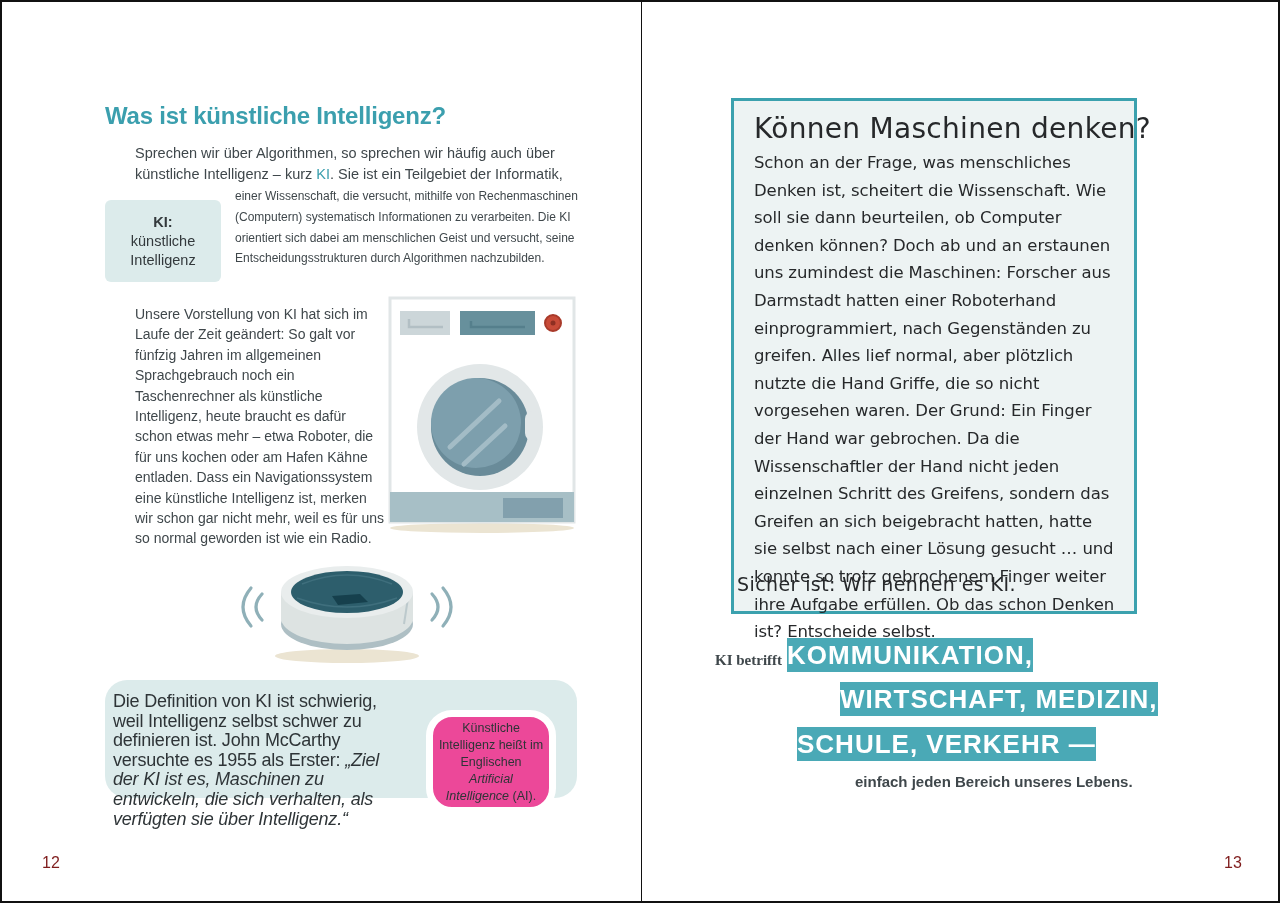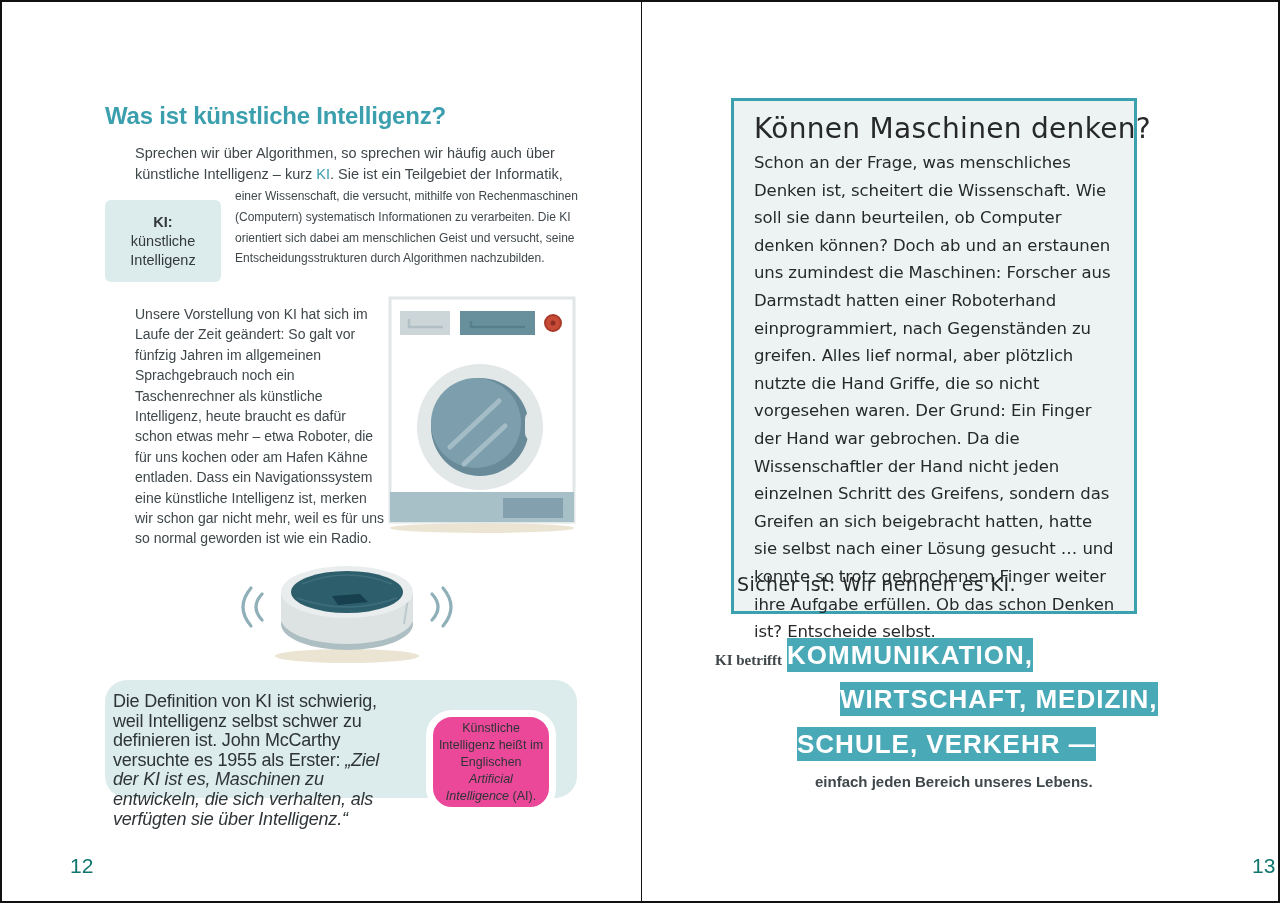--- a/index.html
+++ b/index.html
@@ -30,21 +30,21 @@
   .def-text{left:111px;top:690px;width:290px;font-size:18px;line-height:19.6px;color:#2e3437;
     font-family:"Liberation Sans",sans-serif;letter-spacing:-0.2px;}
   .def-text .quote{font-style:italic;}
   .ai-note{
     left:424px;top:708px;width:130px;height:104px;background:#ec4899;border-radius:26px;
     border:7px solid #ffffff;
     display:flex;align-items:center;justify-content:center;text-align:center;
     font-size:12.5px;line-height:17px;color:#2e3437;padding:4px;box-sizing:border-box;
   }
   .ai-note .it{font-style:italic;}
-  .pageno{font-size:21px;color:#0f766e;margin-left:28px;}
+  .pageno{font-size:16px;color:#7f1d1d;}
   .pageno-left{left:40px;top:852px;}
   .pageno-right{left:1222px;top:852px;}
 
   
   .think-box{
     left:729px;top:96px;width:406px;height:516px;background:#edf3f3;
     border:3px solid #3ba1ae;box-sizing:border-box;
   }
   .hand{font-family:"DejaVu Sans",sans-serif;color:#26282a;}
   .think-heading{left:752px;top:110px;font-size:28px;letter-spacing:0.3px;}
@@ -52,21 +52,21 @@
   .think-conclusion{left:735px;top:571px;font-size:19px;letter-spacing:0.4px;}
 
   .ki-betrifft{left:713px;top:650px;font-size:15px;font-weight:bold;color:#3f474b;font-family:Liberation Serif, serif;}
   .banner{
     background:#4aa9b6;color:#ffffff;font-weight:bold;font-size:26px;letter-spacing:1px;
     height:34px;line-height:35px;padding:0 0;white-space:nowrap;
   }
   .banner-1{left:785px;top:636px;}
   .banner-2{left:838px;top:680px;}
   .banner-3{left:795px;top:725px;}
-  .caption{left:813px;top:771px;font-size:15px;font-weight:bold;color:#3f474b;}
+  .caption{left:853px;top:771px;font-size:15px;font-weight:bold;color:#3f474b;}
 </style>
 </head>
 <body>
 
 <div class="spread">
 
   <div>
 
     <div class="abs page-heading">Was ist künstliche Intelligenz?</div>
 

